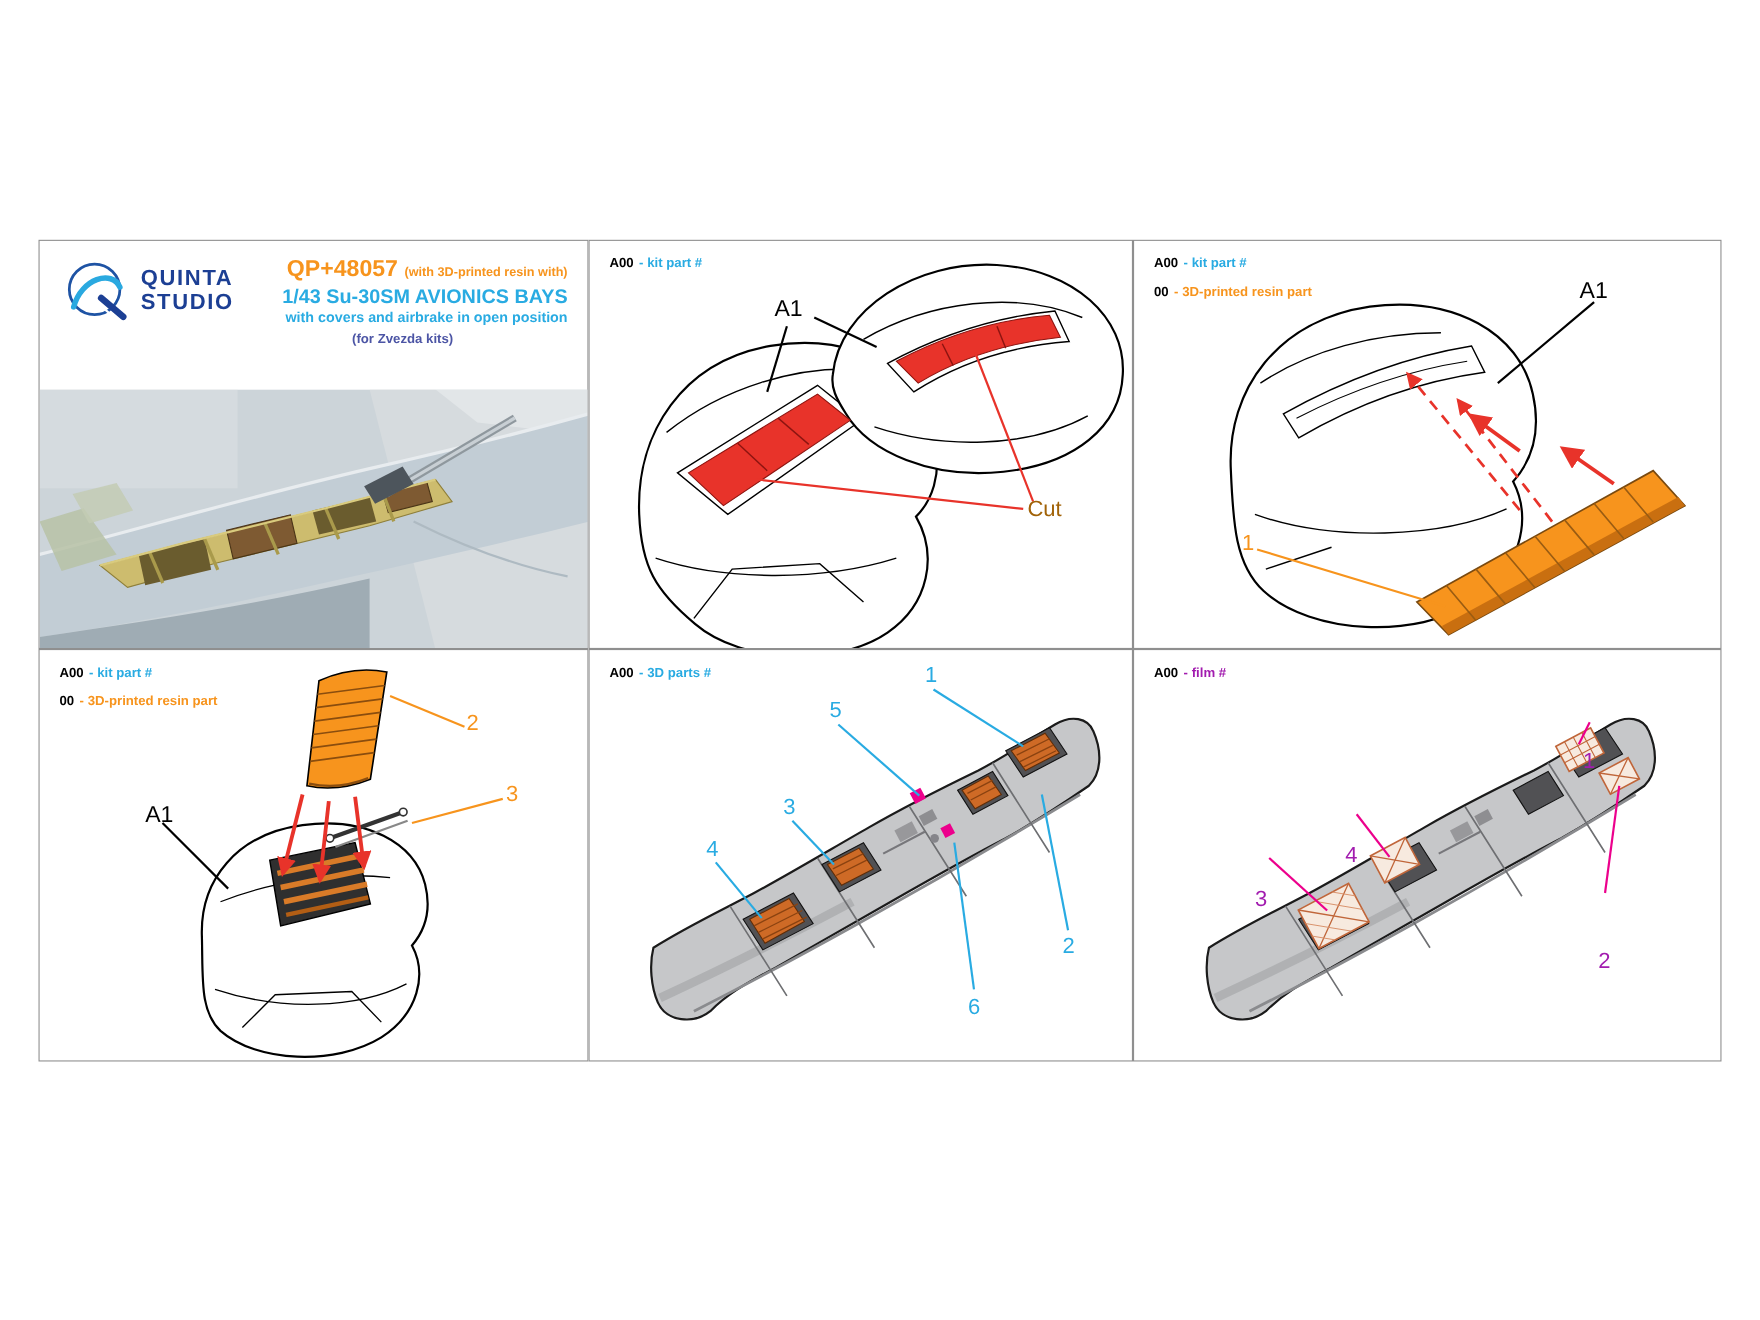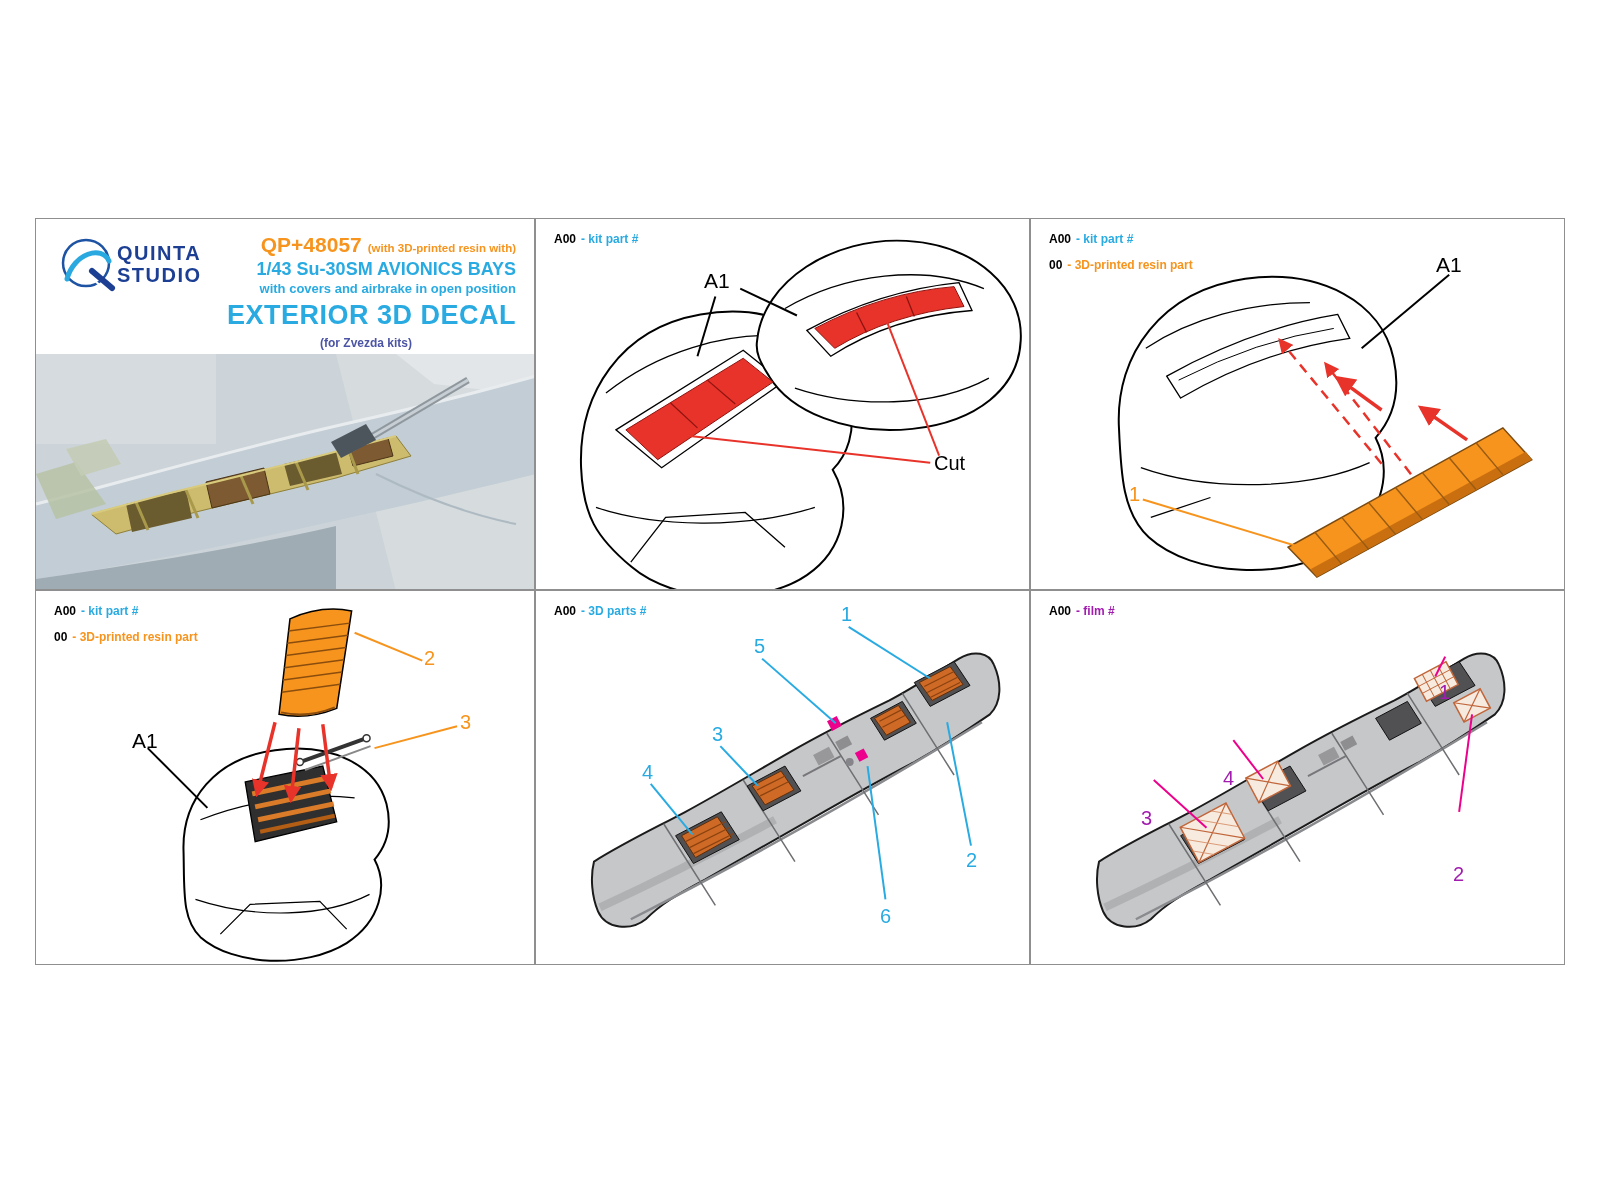--- a/index.html
+++ b/index.html
@@ -9,29 +9,29 @@
   .sheet { position:absolute; left:35px; top:218px; width:1530px; height:747px;
            display:grid; grid-template-columns:500px 495px 535px; grid-template-rows:372px 375px; }
   .panel { position:relative; border:1px solid #8f8f8f; background:#fff; overflow:hidden; }
   .art { position:absolute; left:0; top:0; width:100%; height:100%; }
 
   .legend { position:absolute; font-size:12px; font-weight:bold; line-height:1.35; }
   .legend .code { color:#000; }
   .legend .lab { margin-left:5px; }
   .c-cyan { color:#29ABE2; }
   .c-orange { color:#F7941D; }
-  .c-red { color:#000000; }
+  .c-red { color:#a16207; }
   .c-mag { color:#a21caf;margin-top:48px; }
 
   .lbl { position:absolute; white-space:nowrap; }
   .a1 { font-size:21px; color:#000; }
   .callout { font-size:20px; }
 
   
-  .logo-wrap { position:absolute; left:22px; top:16px; display:flex; align-items:center; gap:1px; }
+  .logo-wrap { position:absolute; left:22px; top:16px; display:flex; align-items:center; gap:12px; }
   .logo-text { display:flex; flex-direction:column; color:#1C3F94; font-weight:bold;
                font-size:20px; letter-spacing:1.5px; line-height:1.1; }
   .head-text { position:absolute; right:18px; top:14px; width:300px; text-align:right; }
   .code-row { display:flex; justify-content:flex-end; align-items:baseline; gap:6px; }
   .prod-code { font-size:21px; font-weight:bold; color:#F7941D; }
   .resin-note { font-size:11.5px; font-weight:bold; color:#F7941D; }
   .prod-title { font-size:18px; font-weight:bold; color:#29ABE2; margin-top:2px; }
   .prod-sub { font-size:13px; font-weight:bold; color:#29ABE2; margin-top:1px; }
   .decal-type { font-size:27px; font-weight:bold; color:#29ABE2; margin-top:4px; letter-spacing:0.5px; }
   .kit-note { font-size:12px; font-weight:bold; color:#4C55A5; margin-top:5px;text-align:center; }
@@ -55,21 +55,20 @@
         <span>STUDIO</span>
       </div>
     </div>
     <div class="head-text">
       <div class="code-row">
         <span class="prod-code">QP+48057</span>
         <span class="resin-note">(with 3D-printed resin with)</span>
       </div>
       <div class="prod-title">1/43 Su-30SM AVIONICS BAYS</div>
       <div class="prod-sub">with covers and airbrake in open position</div>
-      <div class="decal-type">EXTERIOR 3D DECAL</div>
       <div class="kit-note">(for Zvezda kits)</div>
     </div>
     <svg class="photo" viewBox="0 0 500 237">
       <defs>
           <filter id="pblur" x="-5%" y="-5%" width="110%" height="110%">
             <feGaussianBlur stdDeviation="0.7"></feGaussianBlur>
           </filter>
         </defs>
       <g filter="url(#pblur)">
         <rect x="0" y="0" width="500" height="237" fill="#CCD4D9"></rect>

